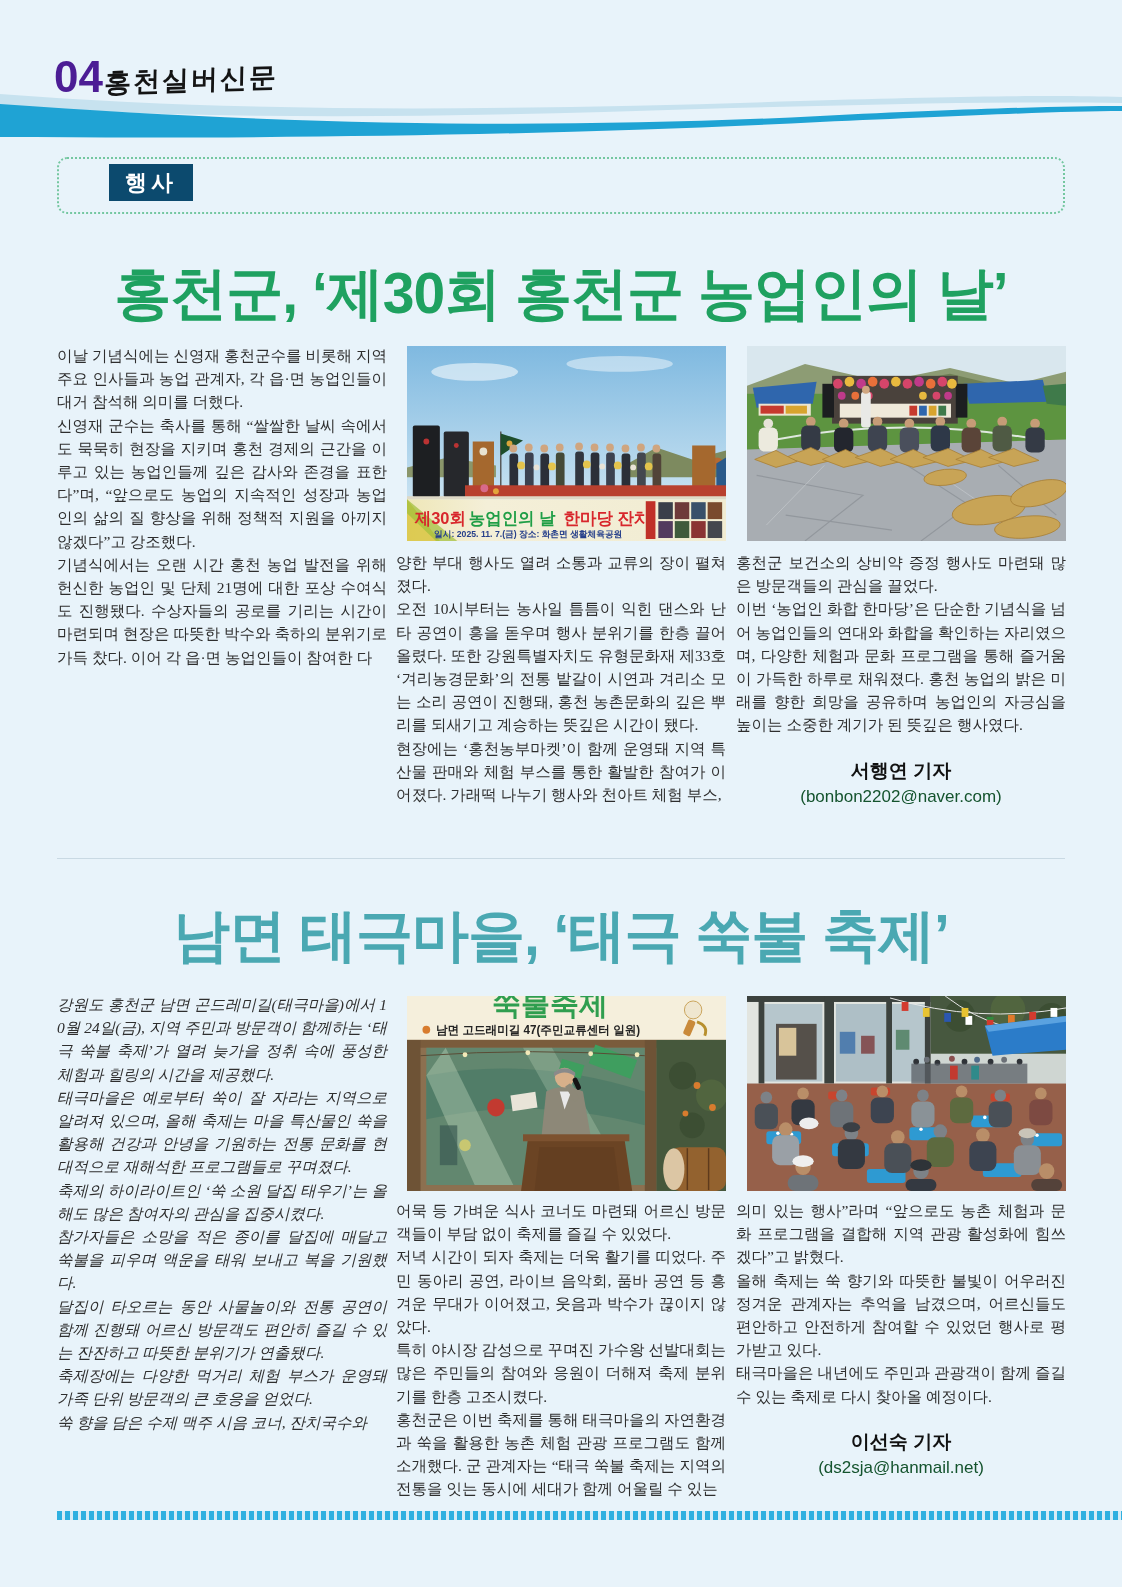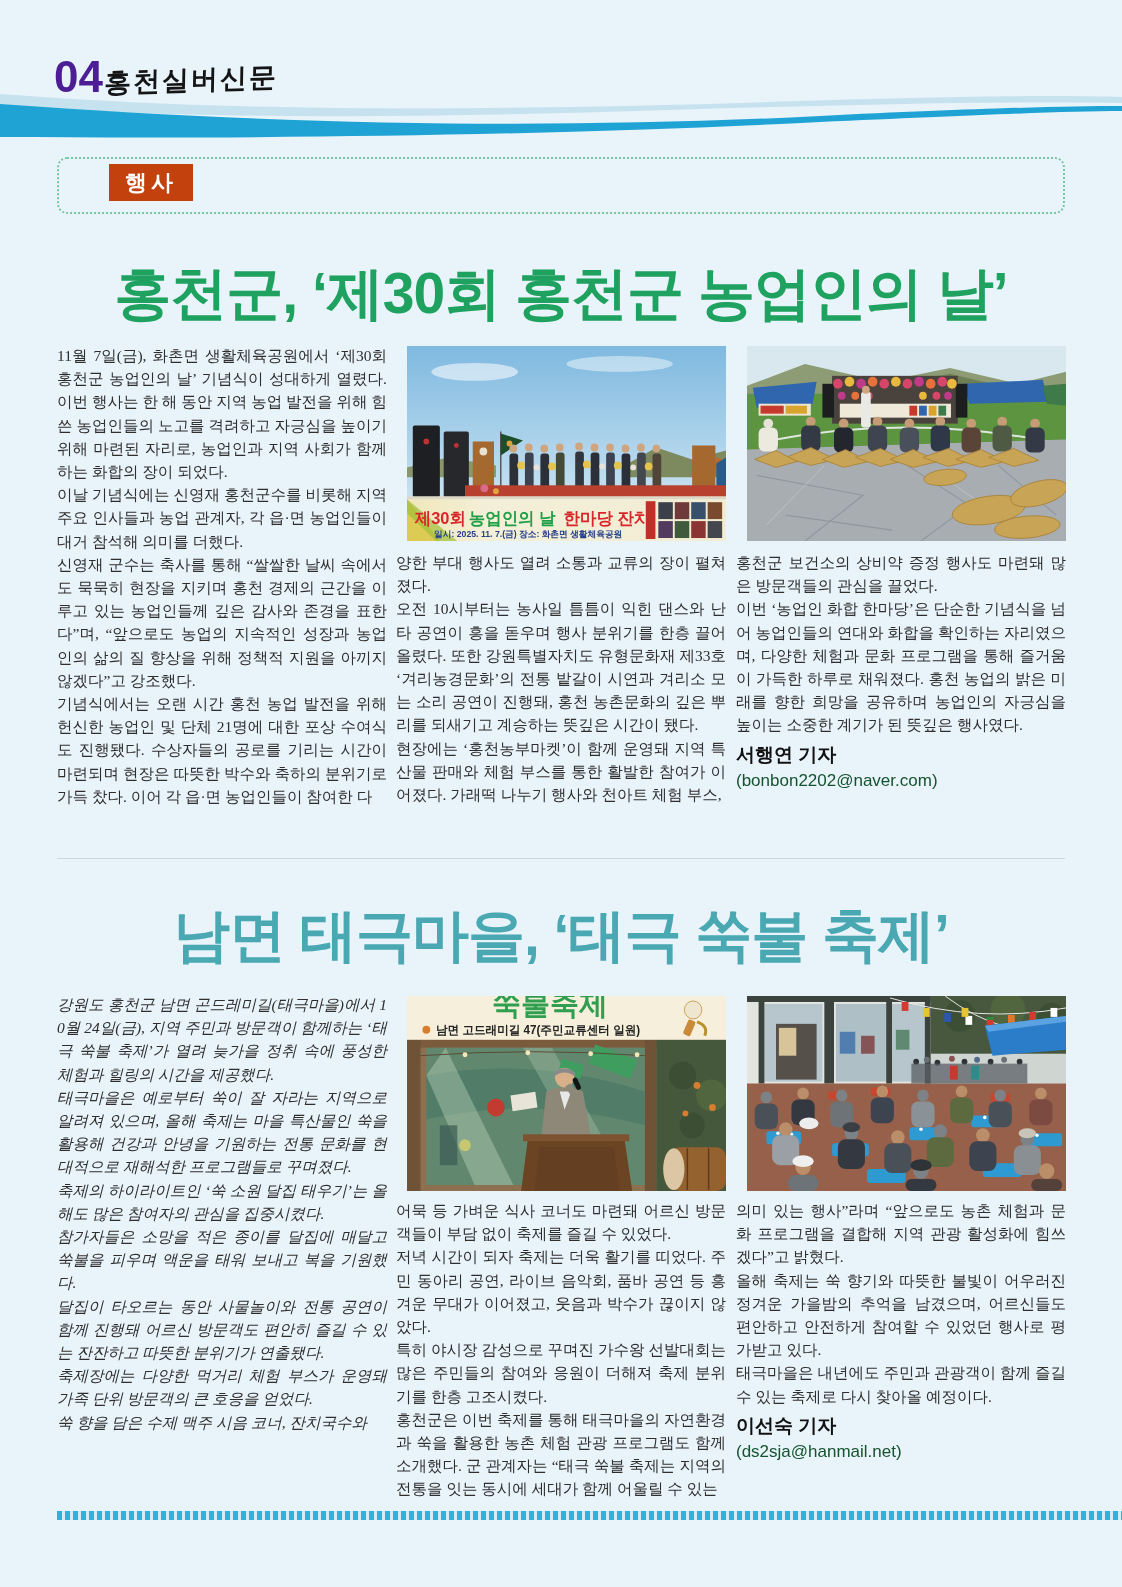--- a/index.html
+++ b/index.html
@@ -17,21 +17,21 @@
     font-family:"DejaVu Sans", sans-serif;
   }
   .wave { position:absolute; left:0; top:92px; width:1122px; height:52px; display:block; }
   
   .cat-box {
     position:absolute; left:57px; top:157px; width:1008px; height:57px;
     border:2px dotted #74c7a0; border-radius:10px;
   }
   .cat-badge {
     position:absolute; left:50px; top:5px; width:84px; height:37px;
-    background:#c2410c; color:#fff; font-size:22px; font-weight:bold;
+    background:#0c4a6e; color:#fff; font-size:22px; font-weight:bold;
     display:flex; align-items:center; justify-content:center; letter-spacing:4px;
   }
   
   .a-title {
     position:absolute; left:0; width:1122px; text-align:center;
     font-size:57px; font-weight:800; letter-spacing:-1px;
   }
   .a1-title { top:256px; color:#1fa160; }
   .a2-title { top:898px; color:#4aa8b2; }
   
@@ -51,21 +51,21 @@
   .a2-sub { top:1199px; }
   
   .photo { position:absolute; width:330px; height:195px; display:block;padding-left:11px; }
   .ph-a1-1 { left:396px; top:346px; }
   .ph-a1-2 { left:736px; top:346px; }
   .ph-a2-1 { left:396px; top:996px; }
   .ph-a2-2 { left:736px; top:996px; }
   .photo svg { width:100%; height:100%; display:block; }
   svg text { font-family:"Liberation Sans", sans-serif; }
   
-  .byline { margin-top:4px; text-align:left; font-family:"Liberation Sans", sans-serif; }
+  .byline { margin-top:20px; text-align:center; font-family:"Liberation Sans", sans-serif; }
   .byline .name { font-size:19px; font-weight:bold; color:#111; line-height:27px; }
   .byline .mail { font-size:17px; color:#14532d; line-height:26px; }
   
   .divider { position:absolute; left:57px; top:858px; width:1008px; height:1px; background:#c9d9e3; }
   .footer-stripes {
     position:absolute; left:57px; top:1511px; width:1065px; height:9px;
     background:repeating-linear-gradient(90deg, #2fb0e0 0 5px, #d7ecf6 5px 8px);
   }
 </style>
 </head>
@@ -267,21 +267,20 @@
             <path d="M8,114 L30,105 L52,116 L30,122 Z"></path>
           <ellipse cx="250" cy="165" rx="38" ry="14" transform="rotate(-8 250 165)"></ellipse>
           <ellipse cx="302" cy="148" rx="30" ry="12" transform="rotate(-14 302 148)"></ellipse>
           <ellipse cx="205" cy="132" rx="22" ry="8" transform="rotate(-6 205 132)"></ellipse>
           <ellipse cx="290" cy="182" rx="34" ry="11" transform="rotate(-5 290 182)"></ellipse>
         </g>
       </svg>
     </div>
 
     <div class="col c1 a1-top">
-      <p>11월 7일(금), 화촌면 생활체육공원에서 ‘제30회 홍천군 농업인의 날’ 기념식이 성대하게 열렸다. 이번 행사는 한 해 동안 지역 농업 발전을 위해 힘쓴 농업인들의 노고를 격려하고 자긍심을 높이기 위해 마련된 자리로, 농업인과 지역 사회가 함께 하는 화합의 장이 되었다.</p>
       <p>이날 기념식에는 신영재 홍천군수를 비롯해 지역 주요 인사들과 농업 관계자, 각 읍·면 농업인들이 대거 참석해 의미를 더했다.</p>
       <p>신영재 군수는 축사를 통해 “쌀쌀한 날씨 속에서도 묵묵히 현장을 지키며 홍천 경제의 근간을 이루고 있는 농업인들께 깊은 감사와 존경을 표한다”며, “앞으로도 농업의 지속적인 성장과 농업인의 삶의 질 향상을 위해 정책적 지원을 아끼지 않겠다”고 강조했다.</p>
       <p>기념식에서는 오랜 시간 홍천 농업 발전을 위해 헌신한 농업인 및 단체 21명에 대한 포상 수여식도 진행됐다. 수상자들의 공로를 기리는 시간이 마련되며 현장은 따뜻한 박수와 축하의 분위기로 가득 찼다. 이어 각 읍·면 농업인들이 참여한 다</p>
     </div>
     <div class="col c2 a1-sub">
       <p>양한 부대 행사도 열려 소통과 교류의 장이 펼쳐졌다.</p>
       <p>오전 10시부터는 농사일 틈틈이 익힌 댄스와 난타 공연이 흥을 돋우며 행사 분위기를 한층 끌어올렸다. 또한 강원특별자치도 유형문화재 제33호 ‘겨리농경문화’의 전통 밭갈이 시연과 겨리소 모는 소리 공연이 진행돼, 홍천 농촌문화의 깊은 뿌리를 되새기고 계승하는 뜻깊은 시간이 됐다.</p>
       <p>현장에는 ‘홍천농부마켓’이 함께 운영돼 지역 특산물 판매와 체험 부스를 통한 활발한 참여가 이어졌다. 가래떡 나누기 행사와 천아트 체험 부스,</p>
     </div>
     <div class="col c3 a1-sub">
@@ -498,21 +497,21 @@
       <p>쑥 향을 담은 수제 맥주 시음 코너, 잔치국수와</p>
     </div>
     <div class="col c2 a2-sub">
       <p>어묵 등 가벼운 식사 코너도 마련돼 어르신 방문객들이 부담 없이 축제를 즐길 수 있었다.</p>
       <p>저녁 시간이 되자 축제는 더욱 활기를 띠었다. 주민 동아리 공연, 라이브 음악회, 품바 공연 등 흥겨운 무대가 이어졌고, 웃음과 박수가 끊이지 않았다.</p>
       <p>특히 야시장 감성으로 꾸며진 가수왕 선발대회는 많은 주민들의 참여와 응원이 더해져 축제 분위기를 한층 고조시켰다.</p>
       <p>홍천군은 이번 축제를 통해 태극마을의 자연환경과 쑥을 활용한 농촌 체험 관광 프로그램도 함께 소개했다. 군 관계자는 “태극 쑥불 축제는 지역의 전통을 잇는 동시에 세대가 함께 어울릴 수 있는</p>
     </div>
     <div class="col c3 a2-sub">
       <p>의미 있는 행사”라며 “앞으로도 농촌 체험과 문화 프로그램을 결합해 지역 관광 활성화에 힘쓰겠다”고 밝혔다.</p>
-      <p>올해 축제는 쑥 향기와 따뜻한 불빛이 어우러진 정겨운 가을밤의 추억을 남겼으며, 어르신들도 편안하고 안전하게 참여할 수 있었던 행사로 평가받고 있다.</p>
+      <p>올해 축제는 쑥 향기와 따뜻한 불빛이 어우러진 정겨운 관계자는 추억을 남겼으며, 어르신들도 편안하고 안전하게 참여할 수 있었던 행사로 평가받고 있다.</p>
       <p>태극마을은 내년에도 주민과 관광객이 함께 즐길 수 있는 축제로 다시 찾아올 예정이다.</p>
       <div class="byline">
         <div class="name">이선숙 기자</div>
         <div class="mail">(ds2sja@hanmail.net)</div>
       </div>
     </div>
   </section>
 
   <div class="footer-stripes"></div>
 </div>

